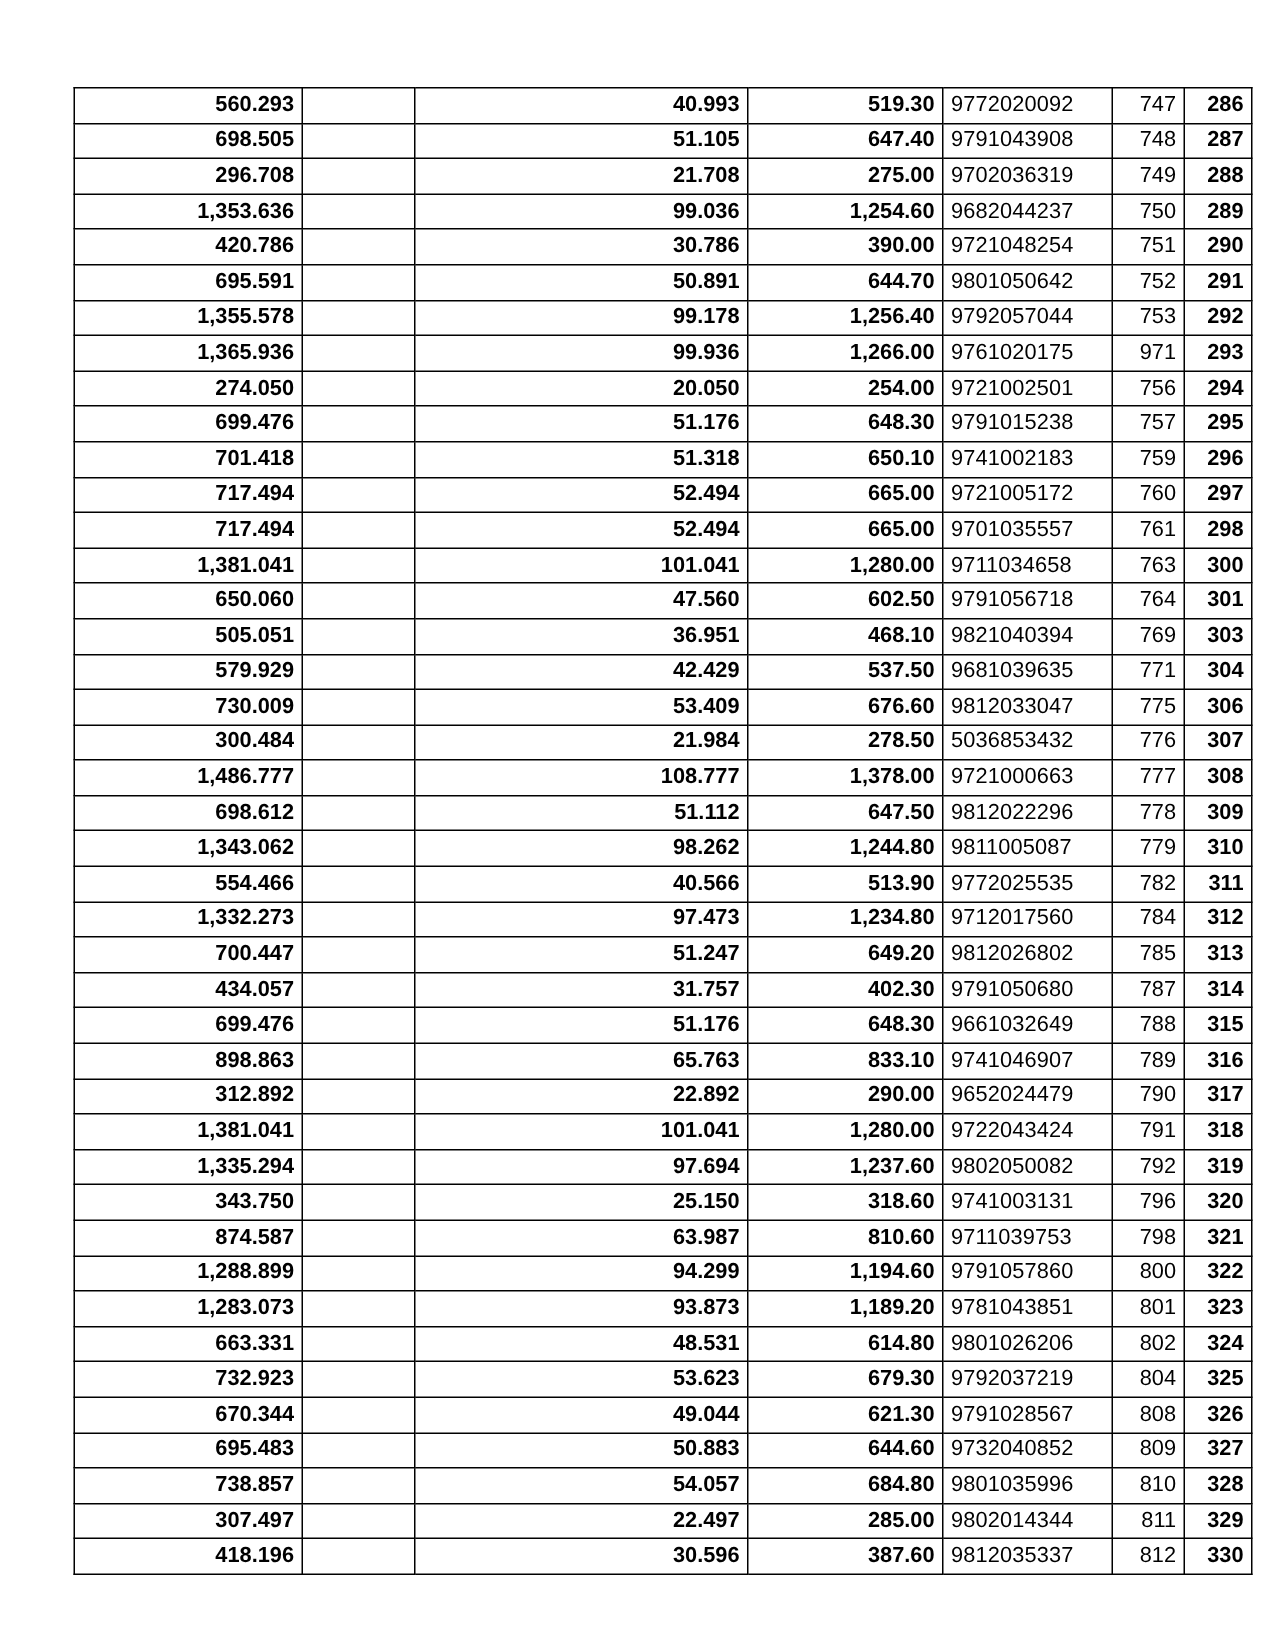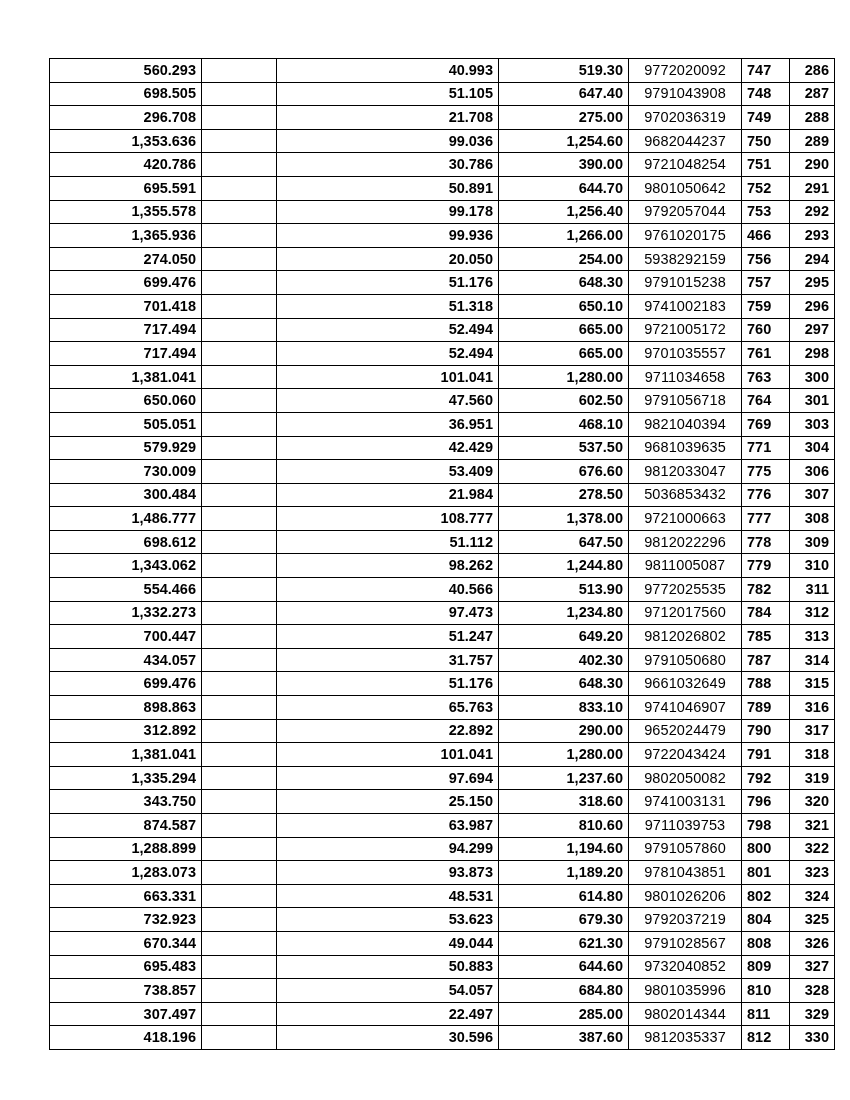--- a/index.html
+++ b/index.html
@@ -50,27 +50,26 @@
     font-family: "Liberation Sans", sans-serif;
     white-space: nowrap;
     overflow: hidden;
     background: #ffffff;
   }
   td.num {
     text-align: right;
     font-weight: bold;
   }
   td.acct {
-    text-align: center;
     font-weight: normal;
     letter-spacing: 0.1px;
   }
   td.seq {
-    text-align: left;
-    font-weight: bold;
+    text-align: right;
+    font-weight: normal;
     padding-right: 6px;
   }
   td.idx {
     text-align: right;
     font-weight: bold;
     padding-right: 7px;
     margin-top: 13px;
   }
   td.blank {
     background: #f2f2f2;
@@ -154,29 +153,29 @@
             <td class="acct">9792057044</td>
             <td class="seq">753</td>
             <td class="idx">292</td>
           </tr>
           <tr>
             <td class="num">1,365.936</td>
             <td class="blank"></td>
             <td class="num">99.936</td>
             <td class="num">1,266.00</td>
             <td class="acct">9761020175</td>
-            <td class="seq">466</td>
+            <td class="seq">971</td>
             <td class="idx">293</td>
           </tr>
           <tr>
             <td class="num">274.050</td>
             <td class="blank"></td>
             <td class="num">20.050</td>
             <td class="num">254.00</td>
-            <td class="acct">5938292159</td>
+            <td class="acct">9721002501</td>
             <td class="seq">756</td>
             <td class="idx">294</td>
           </tr>
           <tr>
             <td class="num">699.476</td>
             <td class="blank"></td>
             <td class="num">51.176</td>
             <td class="num">648.30</td>
             <td class="acct">9791015238</td>
             <td class="seq">757</td>

